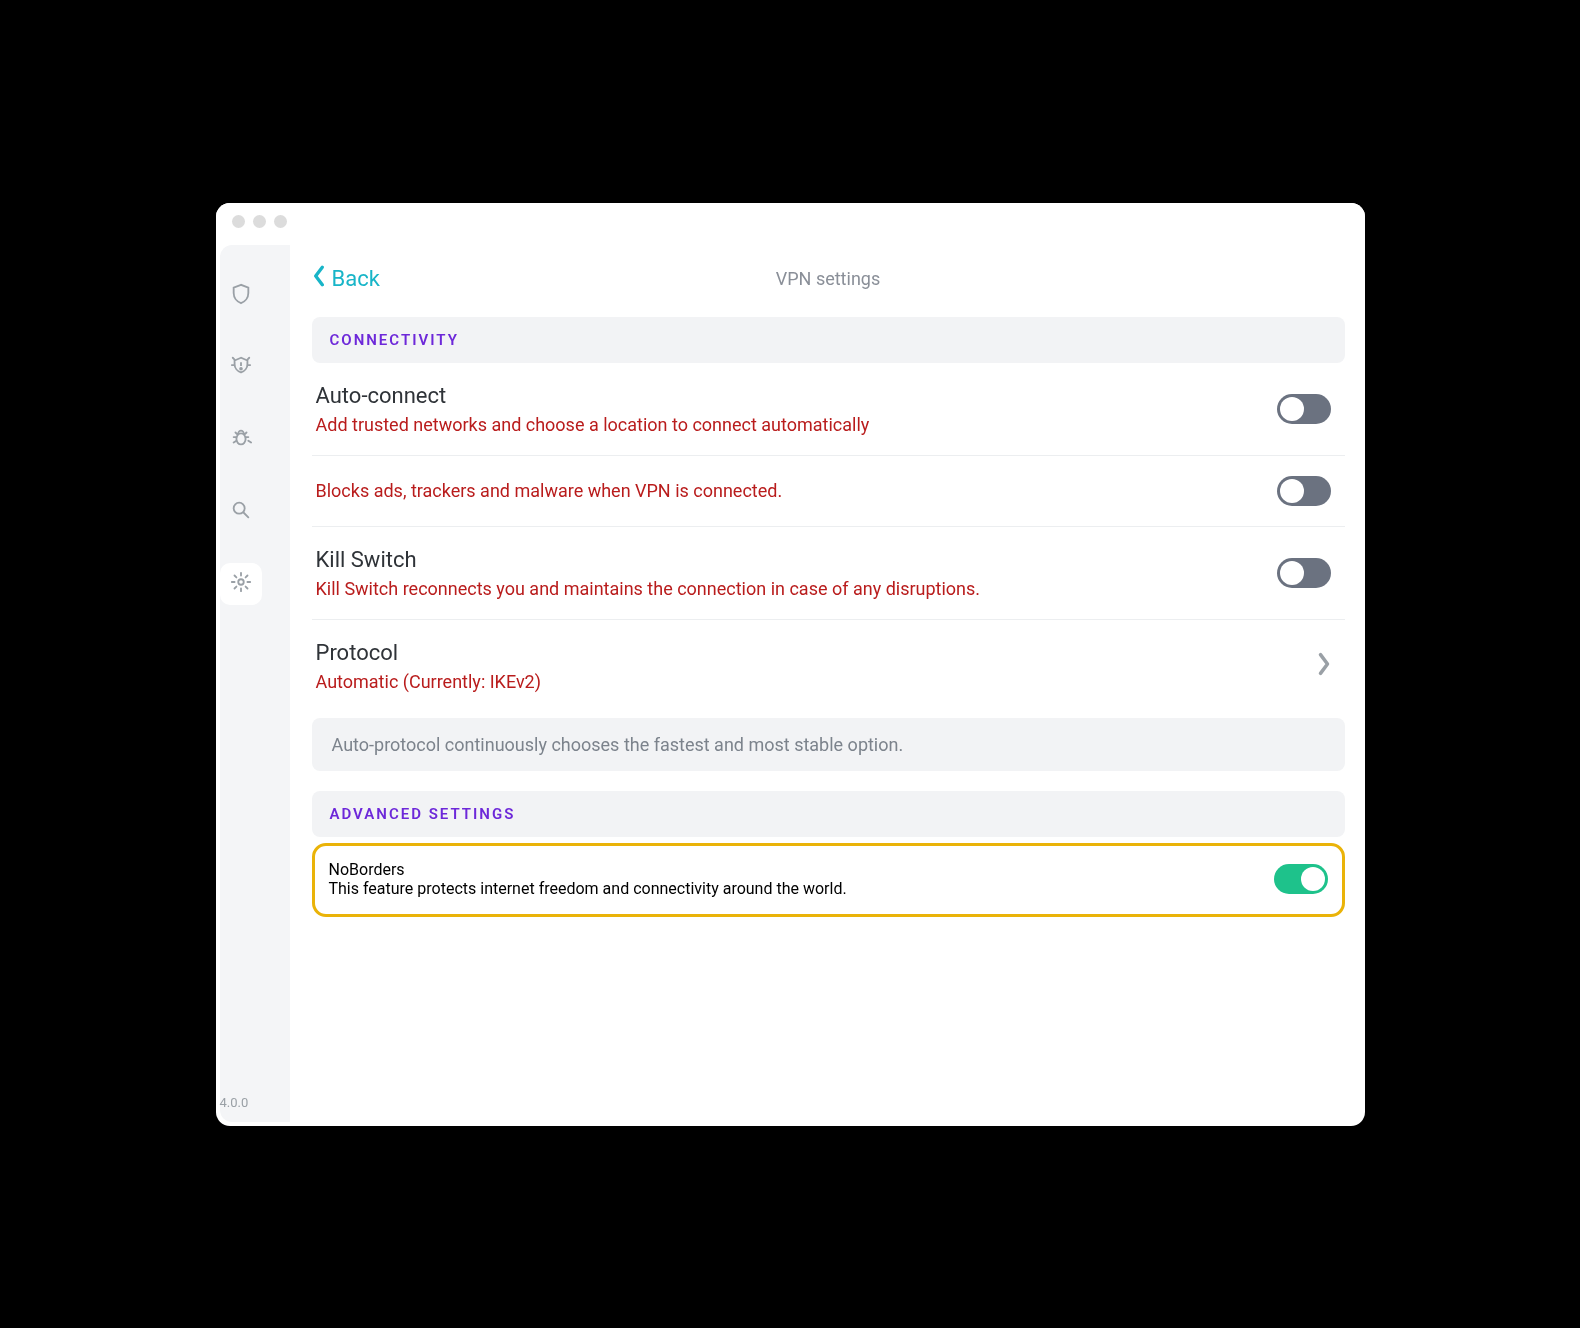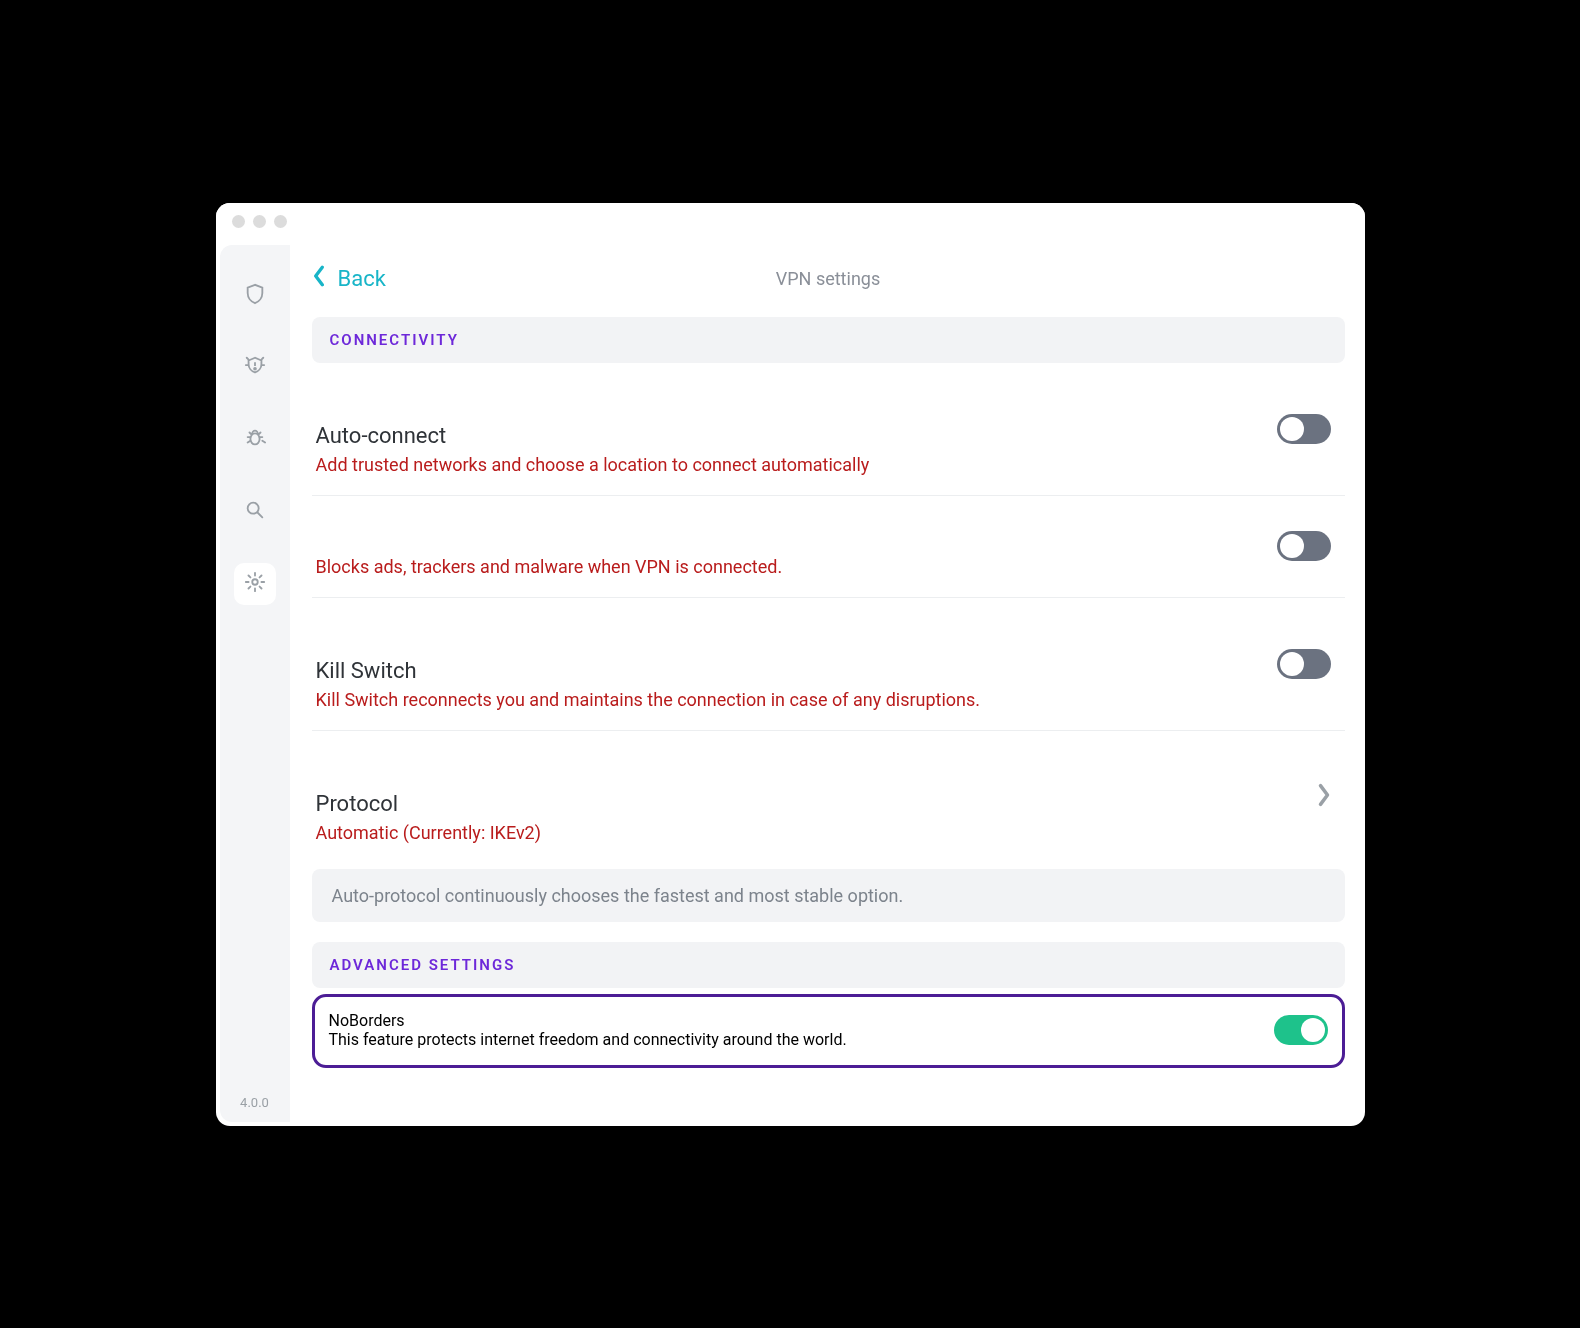--- a/index.html
+++ b/index.html
@@ -31,21 +31,21 @@
   }
   .content {
     flex:1;
     display:flex;
     min-height:0;
   }
   .sidebar {
     width:70px;
     background:#f4f5f7;
     border-radius:12px 0 0 12px;
-    display:flex; flex-direction:column; align-items:center;
+    display:flex; flex-direction:column; align-items:flex-start;
     padding-top:30px;
     position:relative;
     margin:4px 0 4px 4px;
   }
   .side-item {
     width:42px; height:42px;
     border-radius:10px;
     display:flex; align-items:center; justify-content:center;
     margin-bottom:30px;
     color:#9aa0a6;
@@ -65,21 +65,21 @@
     padding:18px 20px 20px 22px;
     overflow:auto;
   }
   .header {
     display:flex; align-items:center;
     position:relative;
     height:40px;
     margin-bottom:18px;
   }
   .back {
-    display:flex; align-items:center; gap:12px;
+    display:flex; align-items:center; gap:6px;
     color:#18b5c8;
     font-size:22px;
     cursor:pointer;
   }
   .back svg{ width:14px; height:22px; }
   .page-title {
     position:absolute; left:0; right:0; text-align:center;
     color:#8a8f98;
     font-size:18px;
     pointer-events:none;
@@ -92,21 +92,21 @@
     font-size:15px;
     letter-spacing:2px;
     font-weight:600;
   }
   .row {
     display:flex; align-items:center;
     padding:20px 14px 20px 4px;
     border-bottom:1px solid #eceef0;
   }
   .row:last-child{ border-bottom:none; }
-  .row .text { flex:1;margin-top:40px; }
+  .row .text { flex:1; }
   .row .title{
     font-size:22px;
     color:#2f3338;
     margin-bottom:6px;
   }
   .row .desc{
     font-size:18px;
     color:#b91c1c;
   }
   .toggle {
@@ -130,21 +130,21 @@
   .chev svg{ width:14px; height:24px; }
   .notebox {
     background:#f2f3f5;
     border-radius:8px;
     padding:16px 20px;
     color:#7c838c;
     font-size:18px;
     margin:6px 0 20px 0;
   }
   .highlight {
-    border:3px solid #4c1d95;
+    border:3px solid #eab308;
     border-radius:14px;
     padding:14px 14px 16px 14px;
     margin-top:6px;
     display:flex; align-items:center;
   }
   .highlight .text{flex:1;}
 </style>
 </head>
 <body>
 

